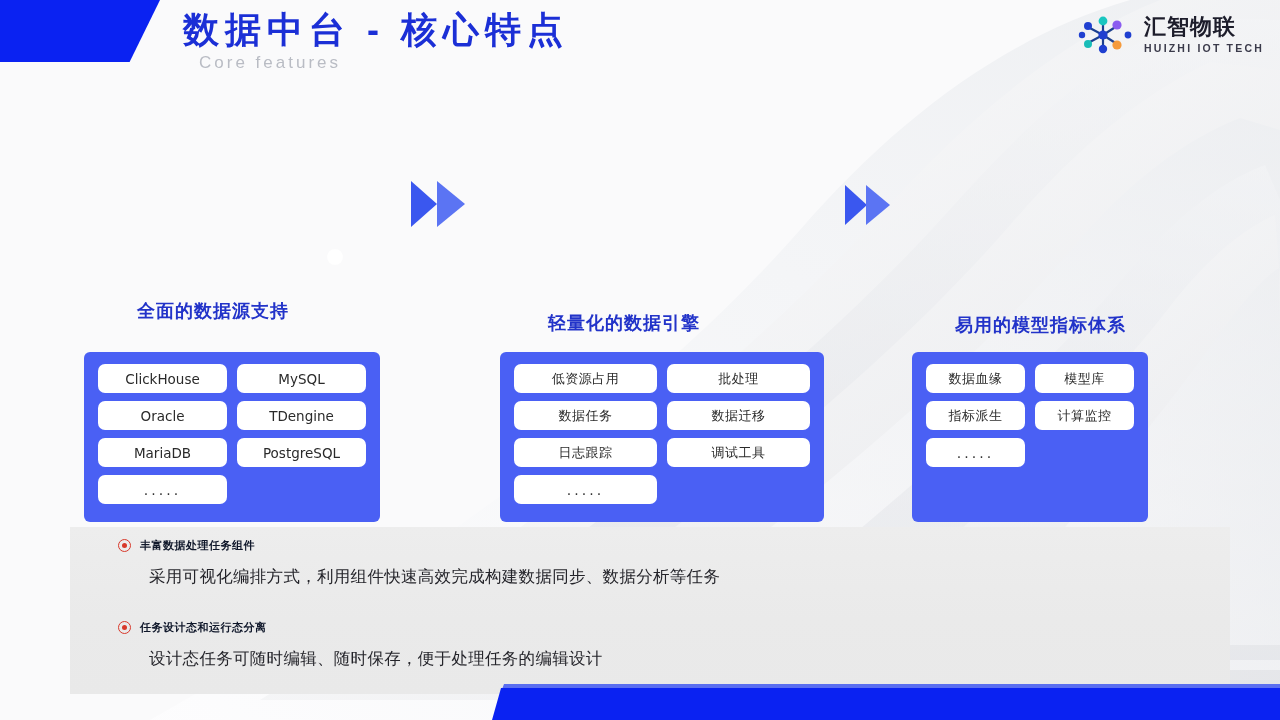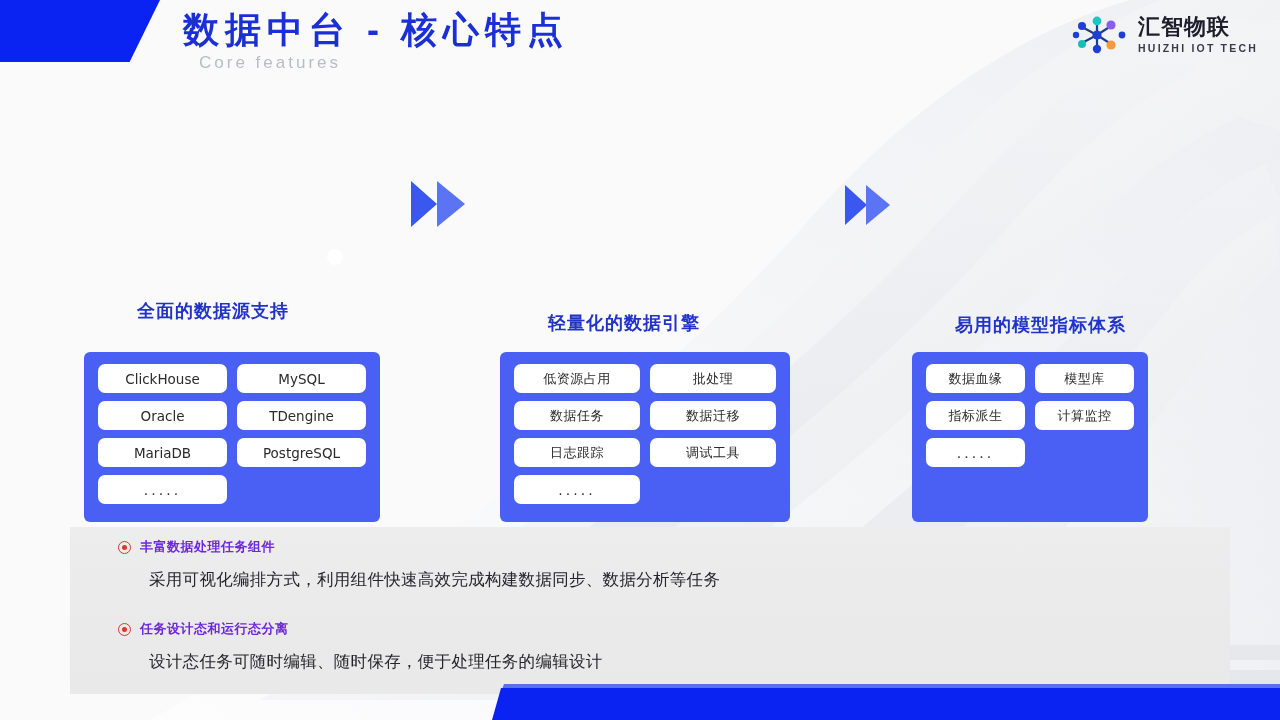--- a/index.html
+++ b/index.html
@@ -37,21 +37,21 @@
   .title{
     font-size:36px;font-weight:bold;color:#1b2fd6;letter-spacing:6px;
     line-height:44px;white-space:nowrap;
   }
   .subtitle{
     font-size:17px;color:#b9bcc4;letter-spacing:3px;
     margin-top:1px;margin-left:16px;white-space:nowrap;
   }
 
   
-  .logo{position:absolute;right:22px;top:14px;display:flex;align-items:center;gap:8px;}
+  .logo{position:absolute;right:16px;top:14px;display:flex;align-items:center;gap:8px;}
   .logo-mark{width:60px;height:42px;flex:0 0 auto;}
   .logo-text{display:flex;flex-direction:column;justify-content:center;}
   .logo-cn{font-size:22px;font-weight:bold;color:#1d1d2b;letter-spacing:1px;line-height:24px;}
   .logo-en{font-size:10.5px;font-weight:bold;color:#3a3a4a;letter-spacing:2.2px;line-height:14px;margin-top:2px;}
   .circle{
     border-radius:50%;
     display:flex;align-items:center;justify-content:center;
     color:#ffffff;text-align:center;
     font-size:21px;line-height:30px;letter-spacing:2px;
     font-family:"DejaVu Sans","Liberation Sans",sans-serif;
@@ -82,21 +82,21 @@
   .l3{left:955px;top:313px;}
 
   
   .card{
     position:absolute;background:#4a60f4;border-radius:6px;
     padding:12px 14px;box-sizing:border-box;
     display:grid;grid-template-columns:1fr 1fr;gap:8px 10px;
     align-content:start;
   }
   .card1{left:84px;top:352px;width:296px;height:170px;}
-  .card2{left:500px;top:352px;width:290px;height:170px;}
+  .card2{left:500px;top:352px;width:324px;height:170px;}
   .card3{left:912px;top:352px;width:236px;height:170px;}
   .pill{
     background:#ffffff;border-radius:7px;height:29px;
     display:flex;align-items:center;justify-content:center;
     font-size:13.5px;color:#2a2a2a;white-space:nowrap;overflow:hidden;
     font-family:"DejaVu Sans","Liberation Sans",sans-serif;
   }
   .pill.cn{font-size:13px;letter-spacing:.5px;}
   .pill.ellipsis{letter-spacing:3px;font-size:14px;color:#333;}
 
@@ -109,21 +109,21 @@
   .b1{left:118px;top:538px;}
   .b2{left:118px;top:620px;}
   .bullet-head{display:flex;align-items:center;gap:9px;}
   .bullet-dot{
     width:13px;height:13px;border-radius:50%;flex:0 0 auto;
     border:1.6px solid #d8392b;box-sizing:border-box;
     display:flex;align-items:center;justify-content:center;
   }
   .bullet-dot i{display:block;width:5px;height:5px;border-radius:50%;background:#d8392b;}
   .bullet-title{
-    font-size:13px;font-weight:bold;color:#6d28d9;letter-spacing:.5px;
+    font-size:11px;font-weight:bold;color:#0f172a;letter-spacing:.5px;
     white-space:nowrap;font-family:Liberation Serif, serif;
   }
   .bullet-body{
     margin-left:31px;margin-top:13px;font-size:16.5px;color:#24242a;
     letter-spacing:.3px;white-space:nowrap;
     font-family:"DejaVu Sans","Liberation Sans",sans-serif;
   }
 </style>
 </head>
 <body>

